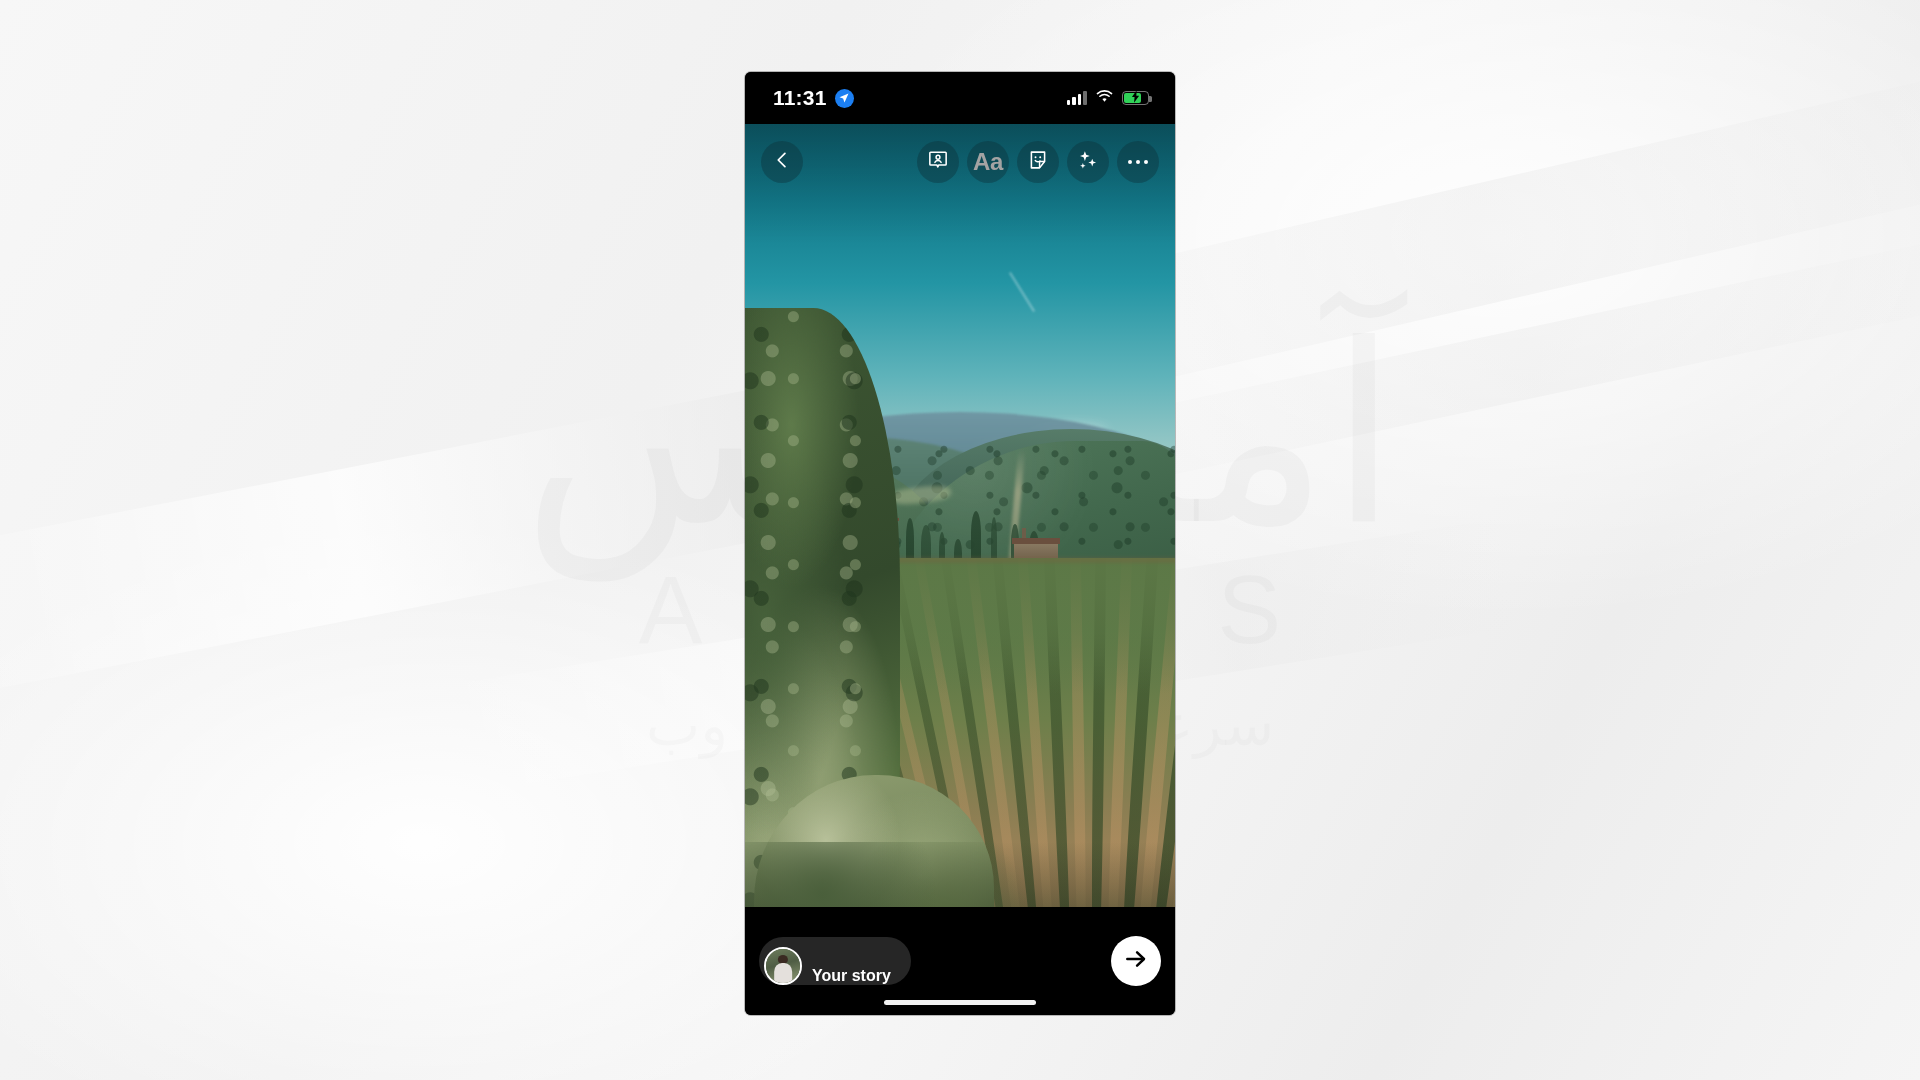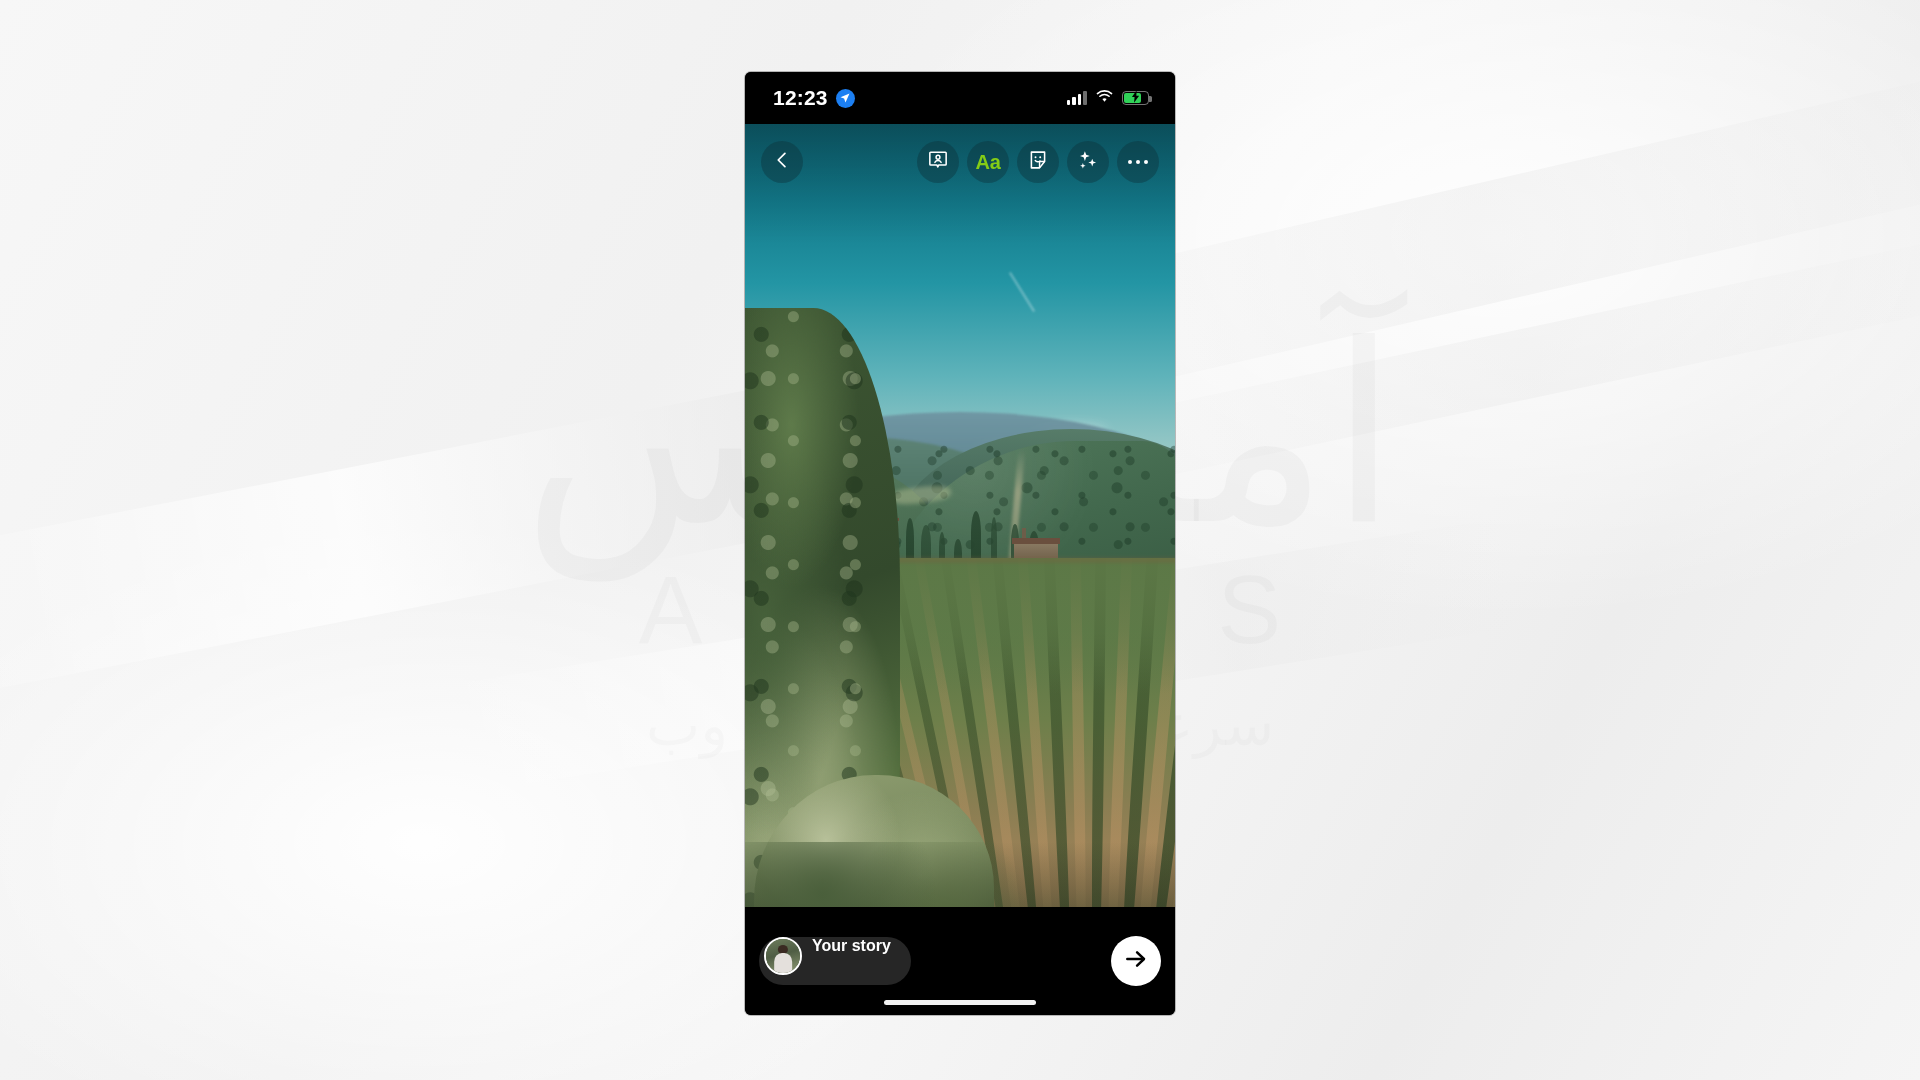--- a/index.html
+++ b/index.html
@@ -436,22 +436,22 @@
     cursor: pointer;
     flex: 0 0 auto;
   }
   .tool-right {
     margin-left: auto;
     display: flex;
     align-items: center;
     gap: 8px;
   }
   .aa-label {
-    color: #84cc16;
-    font-size: 20px;
+    color: #a3a3a3;
+    font-size: 24px;
     font-weight: bold;
     letter-spacing: -.3px;
     font-family: "Liberation Sans", sans-serif;
   }
   .dots { display: flex; gap: 3.4px; }
   .dots span { width: 4.4px; height: 4.4px; border-radius: 50%; background: #fff; display: block; }
 
   
   .actionbar {
     position: absolute;
@@ -462,21 +462,21 @@
     align-items: center;
     gap: 13px;
     padding: 0 14px;
     box-sizing: border-box;
   }
   .pill {
     height: 48px;
     border-radius: 24px;
     background: #262626;
     display: flex;
-    align-items: flex-start;
+    align-items: flex-end;
     gap: 10px;
     padding: 0 20px 0 5px;
     cursor: pointer;
     flex: 0 0 auto;
   }
   .pill-label {
     color: #fff;
     font-size: 16px;
     font-weight: bold;
     white-space: nowrap;
@@ -559,21 +559,21 @@
   <div class="wm-wrap">
     <div class="wm-main">آماسیس</div>
     <div class="wm-latin">AMASIS</div>
     <div class="wm-sub">سرعت معنای میزبانی وب</div>
   </div>
 
   <div id="phone">
 
     <div class="statusbar">
       <div class="sb-left">
-        <span class="sb-time">12:23</span>
+        <span class="sb-time">11:31</span>
         <span class="loc-badge">
           <svg width="12" height="12" viewBox="0 0 24 24" aria-hidden="true">
             <path d="M21 3 3 10.5l7.2 2.6L13 21z" fill="#fff"></path>
           </svg>
         </span>
       </div>
       <div class="sb-right">
         <span class="sig">
           <i></i>
             <i></i>

